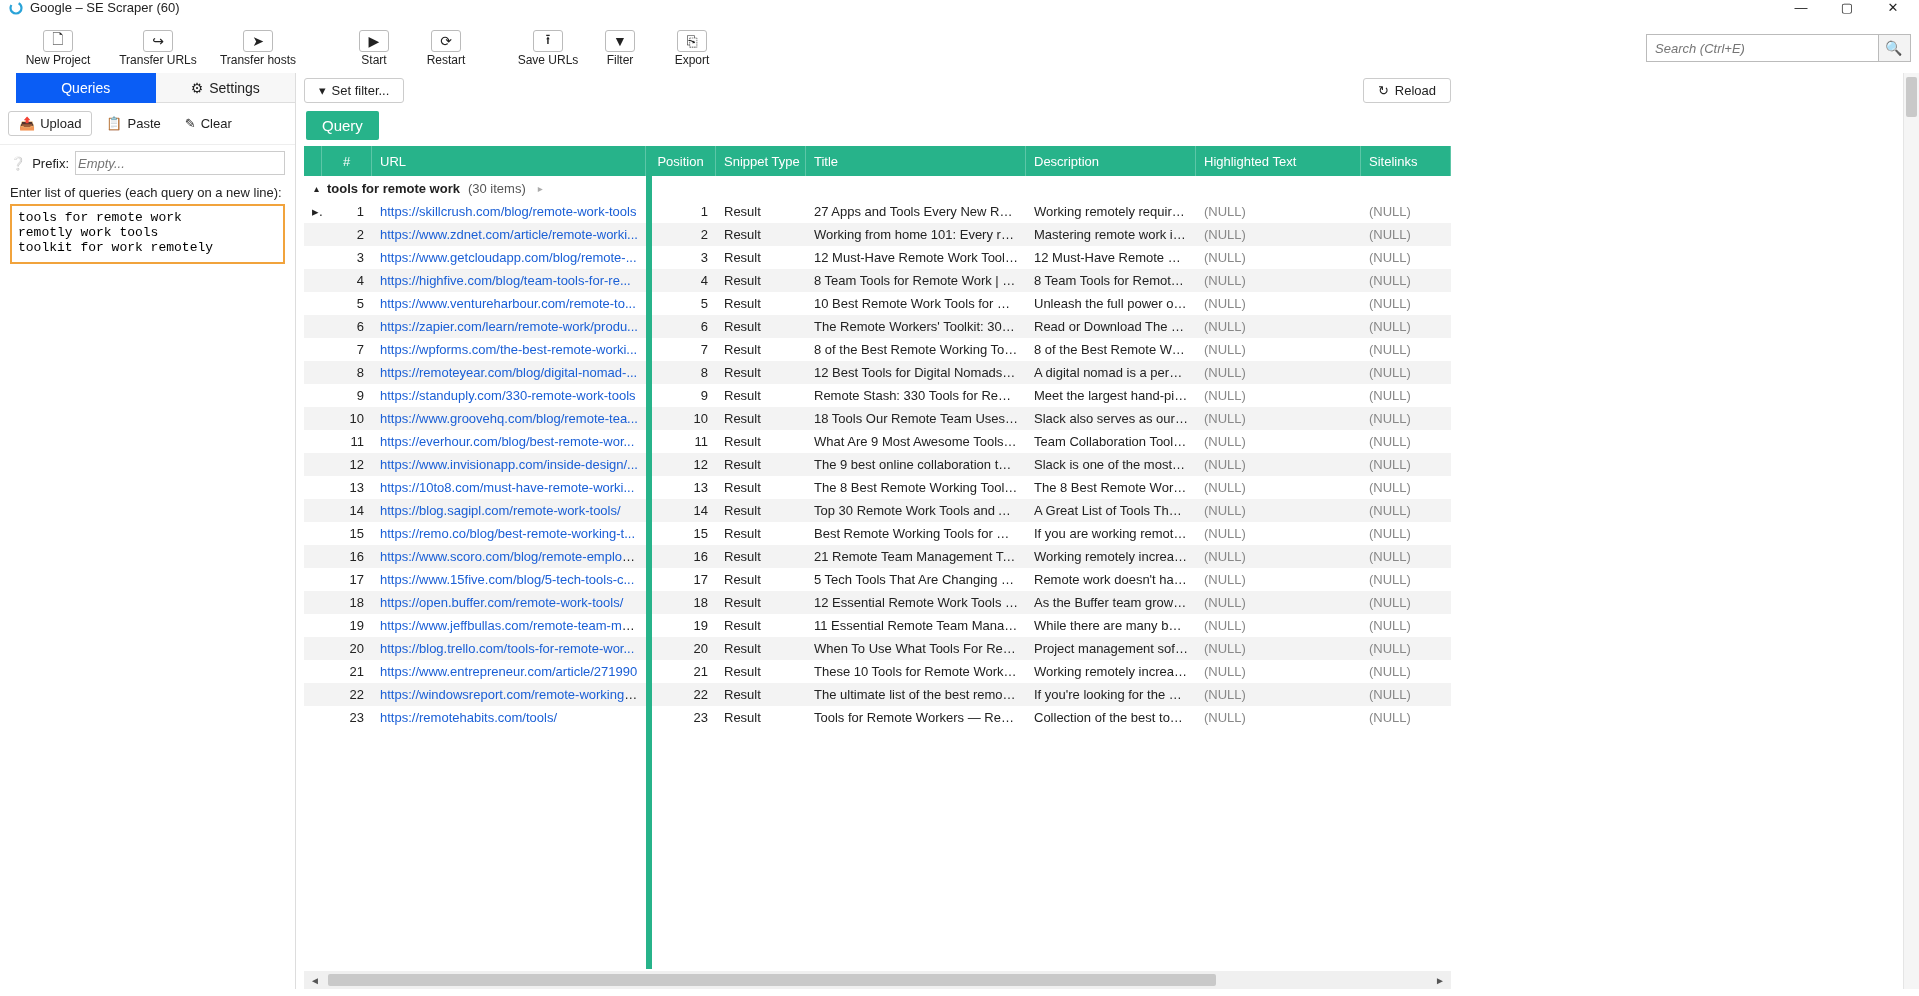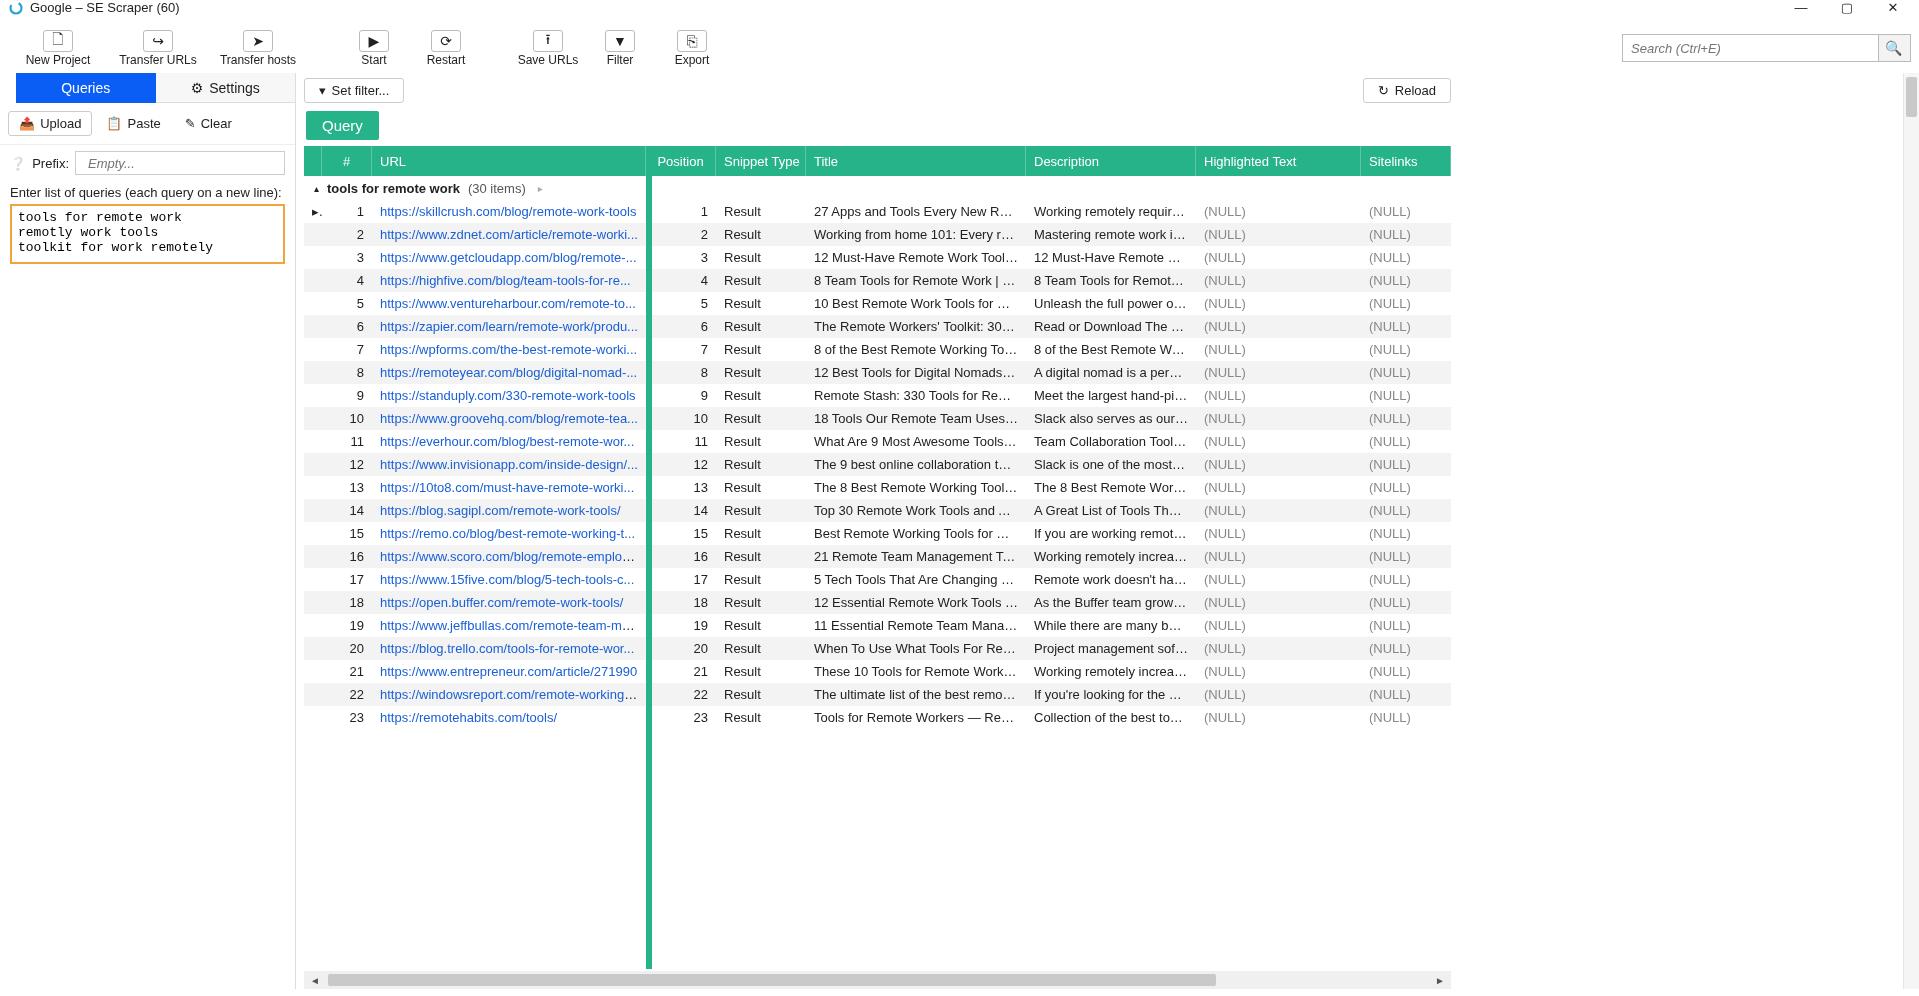--- a/index.html
+++ b/index.html
@@ -10,32 +10,32 @@
 .titlebar .winbtns { display: flex; gap: 18px; padding-right: 8px; }
 .titlebar .winbtn { width: 28px; text-align: center; font-size: 13px; cursor: pointer; }
 .toolbar { display: flex; align-items: flex-start; padding: 0 8px 4px 8px; }
 .toolbar-group { display: flex; gap: 0; }
 .tbtn { display: flex; flex-direction: column; align-items: center; justify-content: flex-start; width: 72px; padding: 2px 0 2px 0; cursor: pointer; }
 .tbtn.wide { width: 100px; }
 .tbtn .ticon { width: 30px; height: 22px; border: 1px solid #bbb; border-radius: 3px; display: flex; align-items: center; justify-content: center; background: #fff; font-size: 14px; }
 .tbtn .tlabel { font-size: 12px; margin-top: 2px; text-align: center; line-height: 1.1; }
 .toolbar-spacer { flex: 1; }
 .searchwrap { display: flex; align-items: center; margin-top: 6px; }
-.searchbox { width: 257px; height: 28px; border: 1px solid #bbb; padding: 0 8px; font-style: italic; color: #666; font-size: 13px; }
+.searchbox { width: 233px; height: 28px; border: 1px solid #bbb; padding: 0 8px; font-style: italic; color: #666; font-size: 13px; }
 .searchbtn { width: 32px; height: 28px; border: 1px solid #bbb; border-left: none; background: #f3f3f3; display: flex; align-items: center; justify-content: center; cursor: pointer; font-size: 14px; }
 .columns { display: flex; height: calc(100vh - 80px); }
 .sidebar { width: 296px; border-right: 1px solid #ddd; display: flex; flex-direction: column; }
 .tabbar { display: flex; height: 30px; padding-left: 16px; }
 .tab { flex: 1; display: flex; align-items: center; justify-content: center; gap: 6px; font-size: 14px; cursor: pointer; background: #f7f7f7; border-bottom: 1px solid #ddd; }
 .tab.active { background: #0a5df5; color: #fff; border-bottom: none; }
 .sidebar-tools { display: flex; gap: 4px; padding: 8px 8px; border-bottom: 1px solid #eee; }
 .smallbtn { display: flex; align-items: center; gap: 5px; padding: 4px 10px; border: 1px solid #ccc; border-radius: 3px; background: #fff; font-size: 13px; cursor: pointer; }
 .smallbtn.noborder { border: none; }
 .prefixrow { display: flex; align-items: center; gap: 6px; padding: 6px 10px; }
-.prefix-input { flex: 1; height: 24px; border: 1px solid #ccc; padding: 0 12px; font-style: italic; color: #888; font-size: 13px; }
+.prefix-input { flex: 1; height: 24px; border: 1px solid #ccc; padding: 0 2px; font-style: italic; color: #888; font-size: 13px; }
 .hintrow { padding: 4px 10px 4px 10px; font-size: 13px; }
 .queries-area { margin: 0 10px; height: 60px; border: 2px solid #f1a33c; padding: 4px 6px; font-family: "Consolas","Courier New",monospace; font-size: 13px; white-space: pre; overflow: hidden; resize: none; width: calc(100% - 20px); }
 .main { flex: 1; display: flex; flex-direction: column; overflow: hidden; }
 .filterbar { display: flex; align-items: center; height: 34px; padding: 2px 8px; gap: 8px; }
 .filterbtn { display: flex; align-items: center; gap: 6px; padding: 4px 14px; border: 1px solid #ccc; border-radius: 3px; background: #fff; font-size: 13px; cursor: pointer; }
 .filterbar .spacer { flex: 1; }
 .querychip { background: #27b38a; color: #fff; padding: 6px 16px; font-size: 15px; width: fit-content; margin: 4px 0 0 10px; border-radius: 2px; }
 .tablewrap { flex: 1; overflow: hidden; margin: 6px 8px 0 8px; display: flex; flex-direction: column; position: relative; }
 .greenbar { position: absolute; left: 342px; top: 0; bottom: 20px; width: 6px; background: #27b38a; z-index: 5; pointer-events: none; }
 .thead { display: flex; background: #27b38a; color: #fff; height: 30px; align-items: center; font-size: 13px; position: relative; z-index: 2; }

